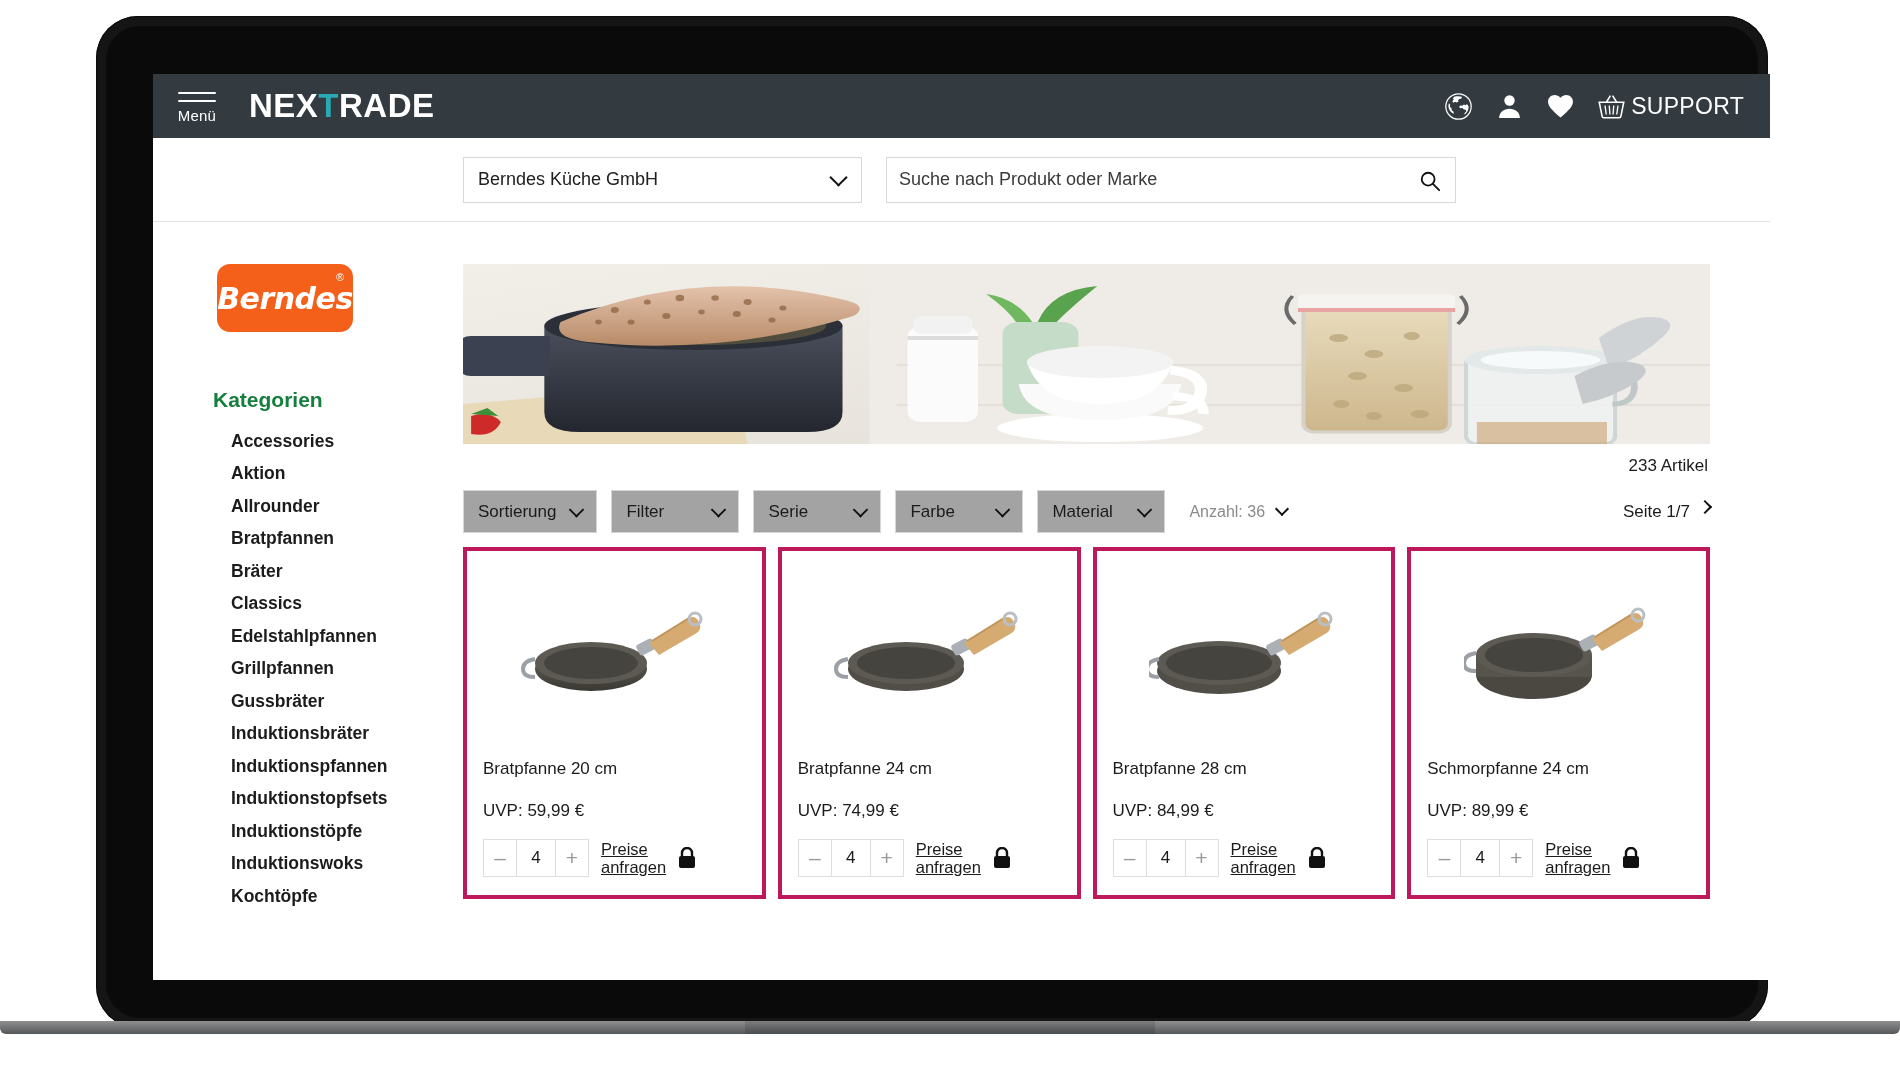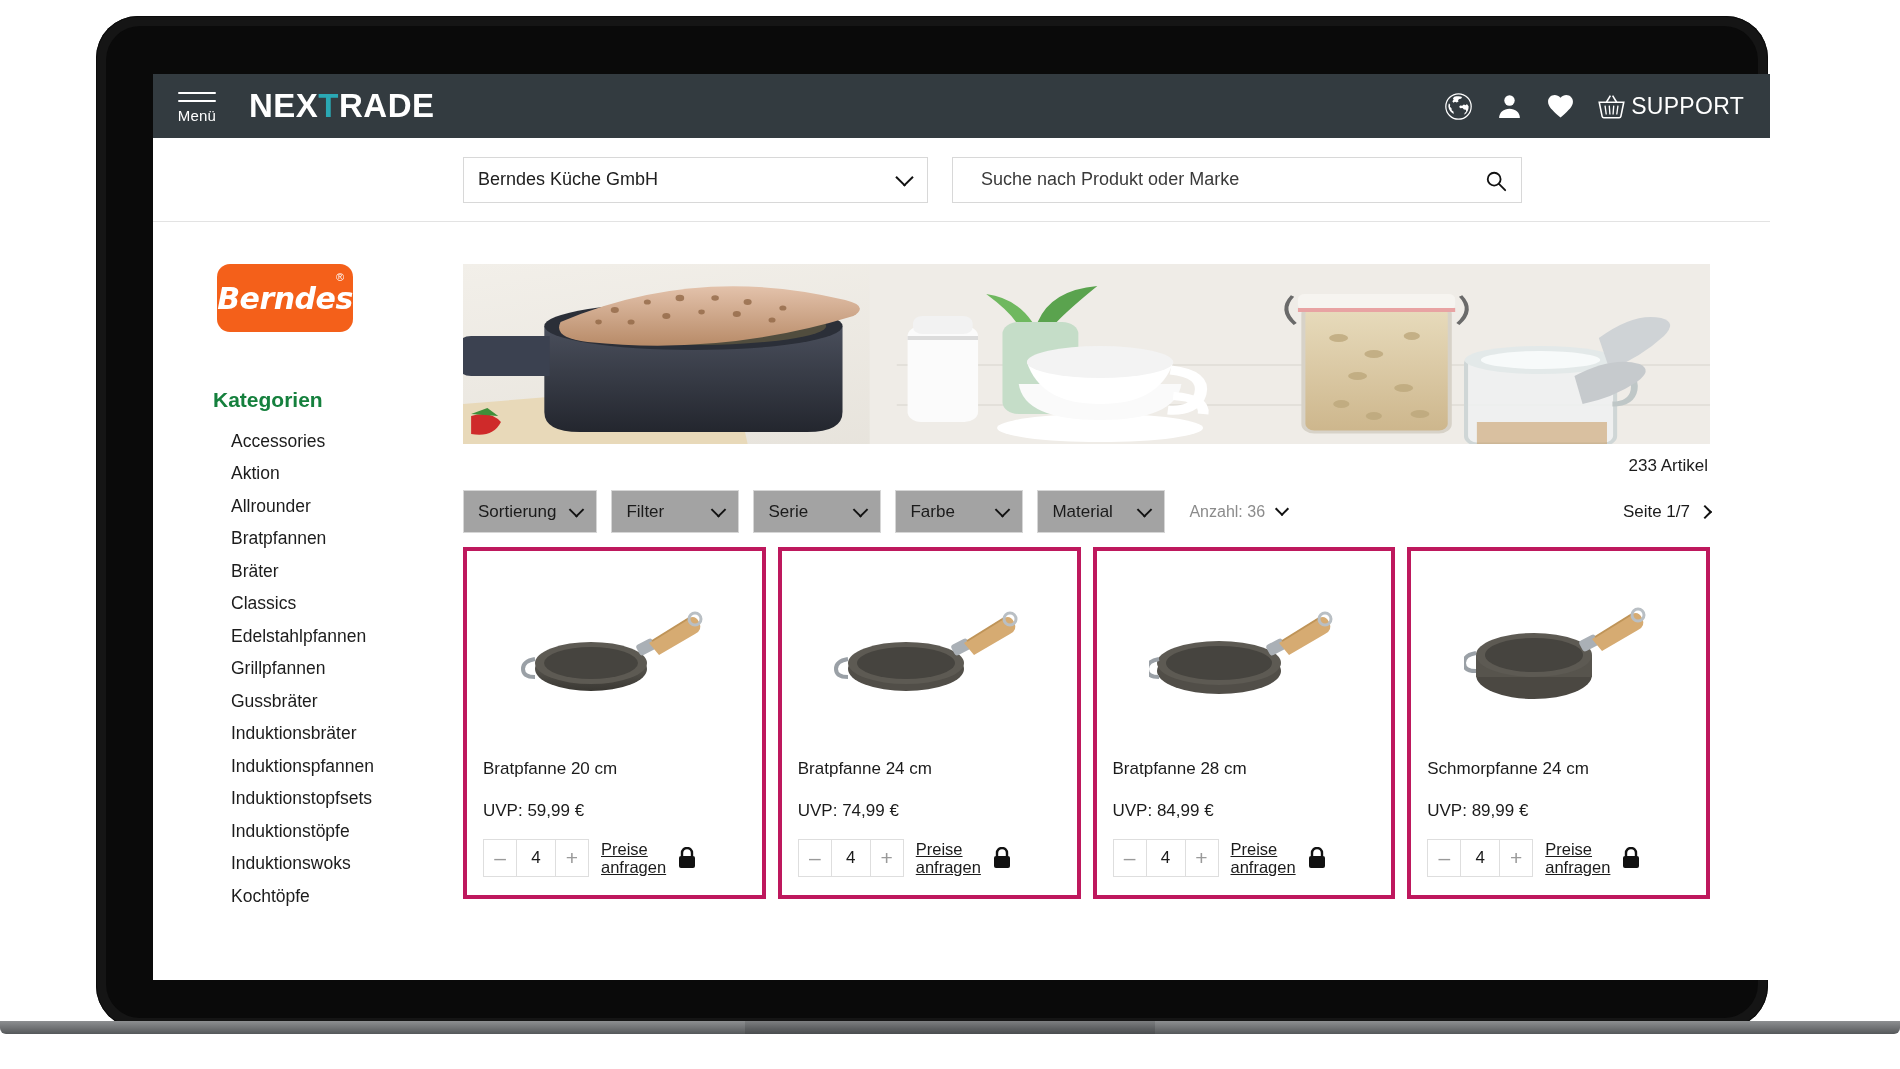--- a/index.html
+++ b/index.html
@@ -85,40 +85,40 @@
   .search-bar {
     height: 84px;
     background: #fff;
     border-bottom: 1px solid #e3e3e3;
     display: flex; align-items: center;
     padding-left: 310px;
     gap: 24px;
   }
   .vendor-select {
     position: relative;
-    width: 465px; height: 46px;
+    width: 399px; height: 46px;
     border: 1px solid #d8d8d8;
     background: #fff;
     display: flex; align-items: center;
     padding: 0 14px;
     cursor: pointer;
   }
   .vendor-select .val { font-size: 18px; color: #202020; }
   .chev {
     position:absolute; right: 16px; top: 50%;
     width: 13px; height: 13px;
     border-right: 2.6px solid #111; border-bottom: 2.6px solid #111;
     transform: translateY(-70%) rotate(45deg);
   }
   .search-field {
     position: relative;
     width: 570px; height: 46px;
     border: 1px solid #d8d8d8;
     background: #fff;
-    display:flex; align-items:center; padding: 0 46px 0 28px;
+    display:flex; align-items:center; padding: 0 46px 0 12px;
   }
   .search-field input {
     border: 0; outline: 0; width: 100%;
     font-size: 18px; color: #202020;
     font-family: "Liberation Sans", sans-serif;
     background: transparent;
   }
   .search-field input::placeholder { color: #3a3a3a; }
   .search-ico { position:absolute; right:14px; top:12px; width:22px; height:22px; cursor:pointer; }
 
@@ -154,20 +154,21 @@
     margin-top: 56px;
     font-size: 21px; font-weight: 700; color: #15803d;
   }
   .cat-list { margin-top: 13px; padding-left: 18px; }
   .cat-item {
     font-size: 17.5px; color: #1c1c1c;
     line-height: 1.0;
     padding: 7.5px 0;
     cursor: pointer;
     white-space: nowrap;
+    font-weight: bold;
   }
 
   .main { flex: 1; padding-right: 60px; }
 
   .banner {
     position: relative;
     width: 100%; height: 180px;
     overflow: hidden;
     background: #e9e6e0;
   }
@@ -207,21 +208,21 @@
     white-space: nowrap;
   }
   .anzahl .chev3 {
     width: 10px; height: 10px;
     border-right: 2.4px solid #111; border-bottom: 2.4px solid #111;
     transform: translateY(-3px) rotate(45deg);
   }
   .seite {
     margin-left: auto;
     font-size: 17px; color: #1b1b1b;
-    display:flex; align-items:center; gap:10px; cursor:pointer;
+    display:flex; align-items:flex-start; gap:10px; cursor:pointer;
     white-space: nowrap;
   }
   .seite .arrow {
     width: 10px; height: 10px;
     border-right: 2.6px solid #111; border-top: 2.6px solid #111;
     transform: rotate(45deg);
   }
 
   
   .grid {

